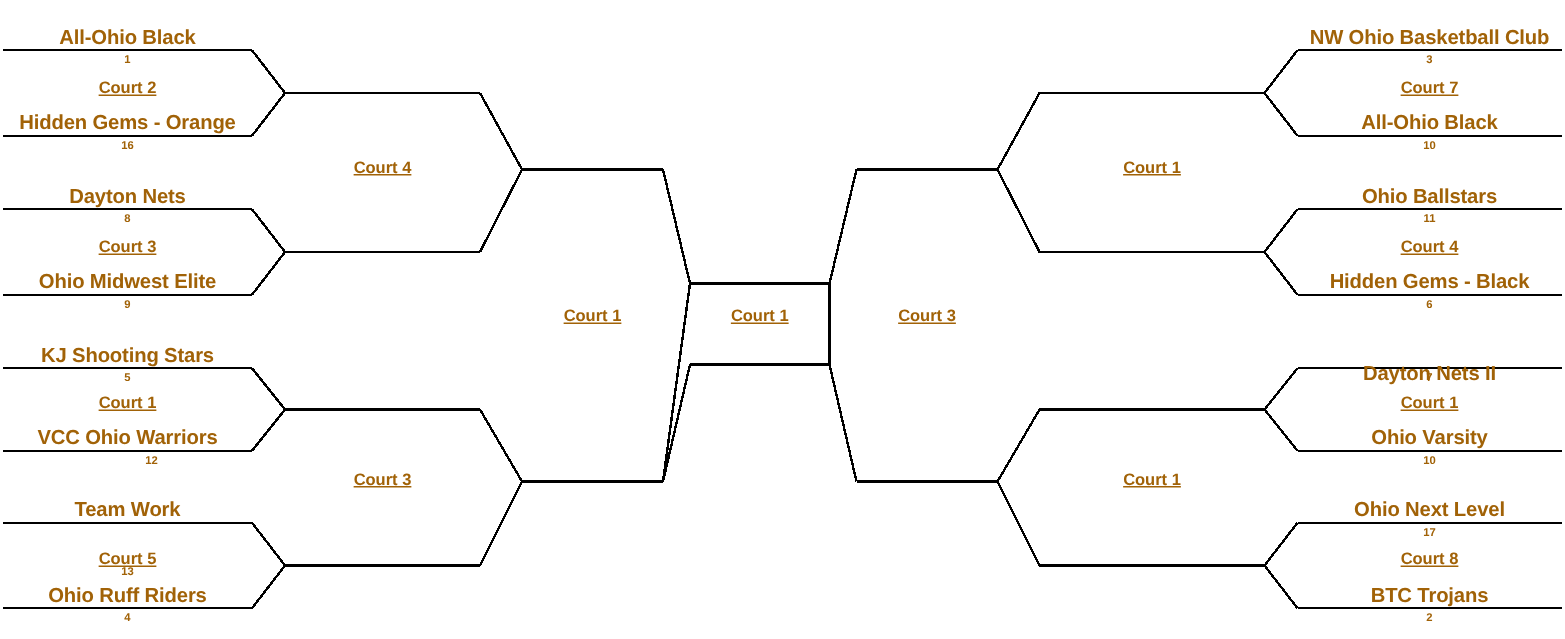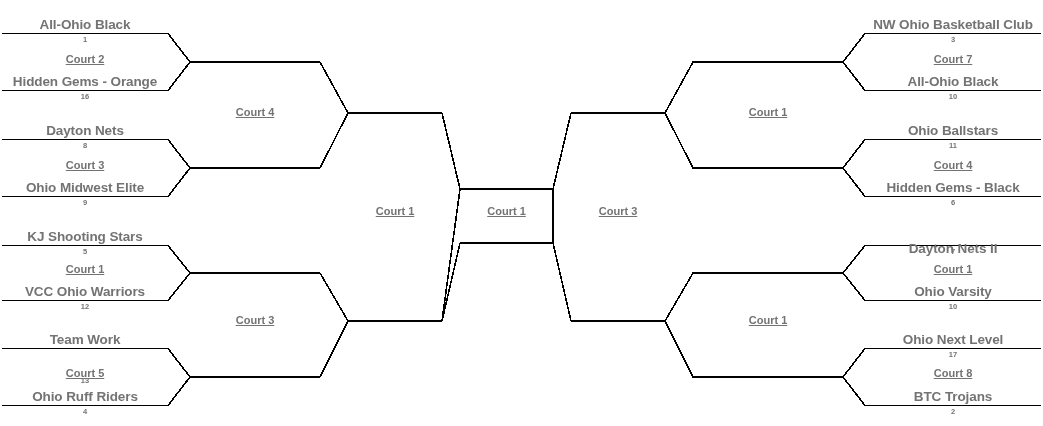--- a/index.html
+++ b/index.html
@@ -22,21 +22,21 @@
   }
   #bracket-lines {
     position: absolute;
     left: 0; top: 0;
     width: 1043px;
     height: 426px;
   }
   .lbl {
     position: absolute;
     font-weight: bold;
-    color: #737373;
+    color: #a16207;
     white-space: nowrap;
     line-height: 1;
   }
   .team {
     font-size: 13.5px;
     letter-spacing: -0.1px;
   }
   .team.left  { text-align: center; }
   .team.right { text-align: center; }
   .seed {
@@ -143,21 +143,21 @@
   <div class="lbl team left" style="left:2px; top:124px; width:166px;">Dayton Nets</div>
   <div class="lbl seed" style="left:2px; top:142px; width:166px;">8</div>
   <div class="lbl court" style="left:2px; top:160px; width:166px;">Court 3</div>
   <div class="lbl team left" style="left:2px; top:181px; width:166px;">Ohio Midwest Elite</div>
   <div class="lbl seed" style="left:2px; top:199px; width:166px;">9</div>
 
   <div class="lbl team left" style="left:2px; top:230px; width:166px;">KJ Shooting Stars</div>
   <div class="lbl seed" style="left:2px; top:248px; width:166px;">5</div>
   <div class="lbl court" style="left:2px; top:264px; width:166px;">Court 1</div>
   <div class="lbl team left" style="left:2px; top:285px; width:166px;">VCC Ohio Warriors</div>
-  <div class="lbl seed" style="left:2px; top:303px; width:166px;">12</div>
+  <div class="lbl seed" style="left:18px; top:303px; width:166px;">12</div>
 
   <div class="lbl team left" style="left:2px; top:333px; width:166px;">Team Work</div>
   <div class="lbl seed" style="left:2px; top:351px; width:166px;margin-top:26px;">13</div>
   <div class="lbl court" style="left:2px; top:368px; width:166px;">Court 5</div>
   <div class="lbl team left" style="left:2px; top:390px; width:166px;">Ohio Ruff Riders</div>
   <div class="lbl seed" style="left:2px; top:408px; width:166px;">4</div>
 
   <div class="lbl court" style="left:190px; top:107px; width:130px;">Court 4</div>
   <div class="lbl court" style="left:190px; top:315px; width:130px;">Court 3</div>
 

